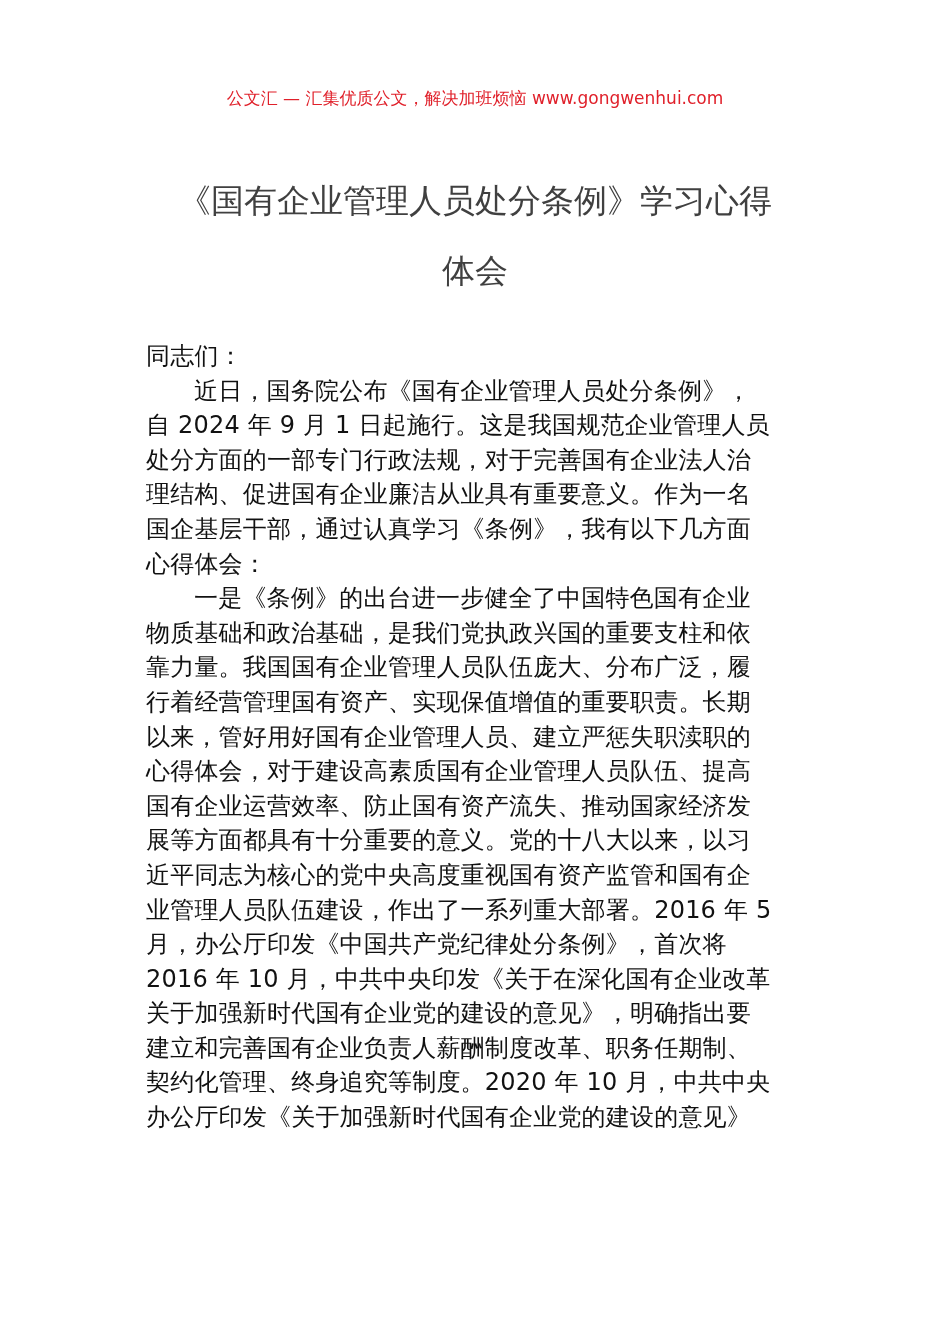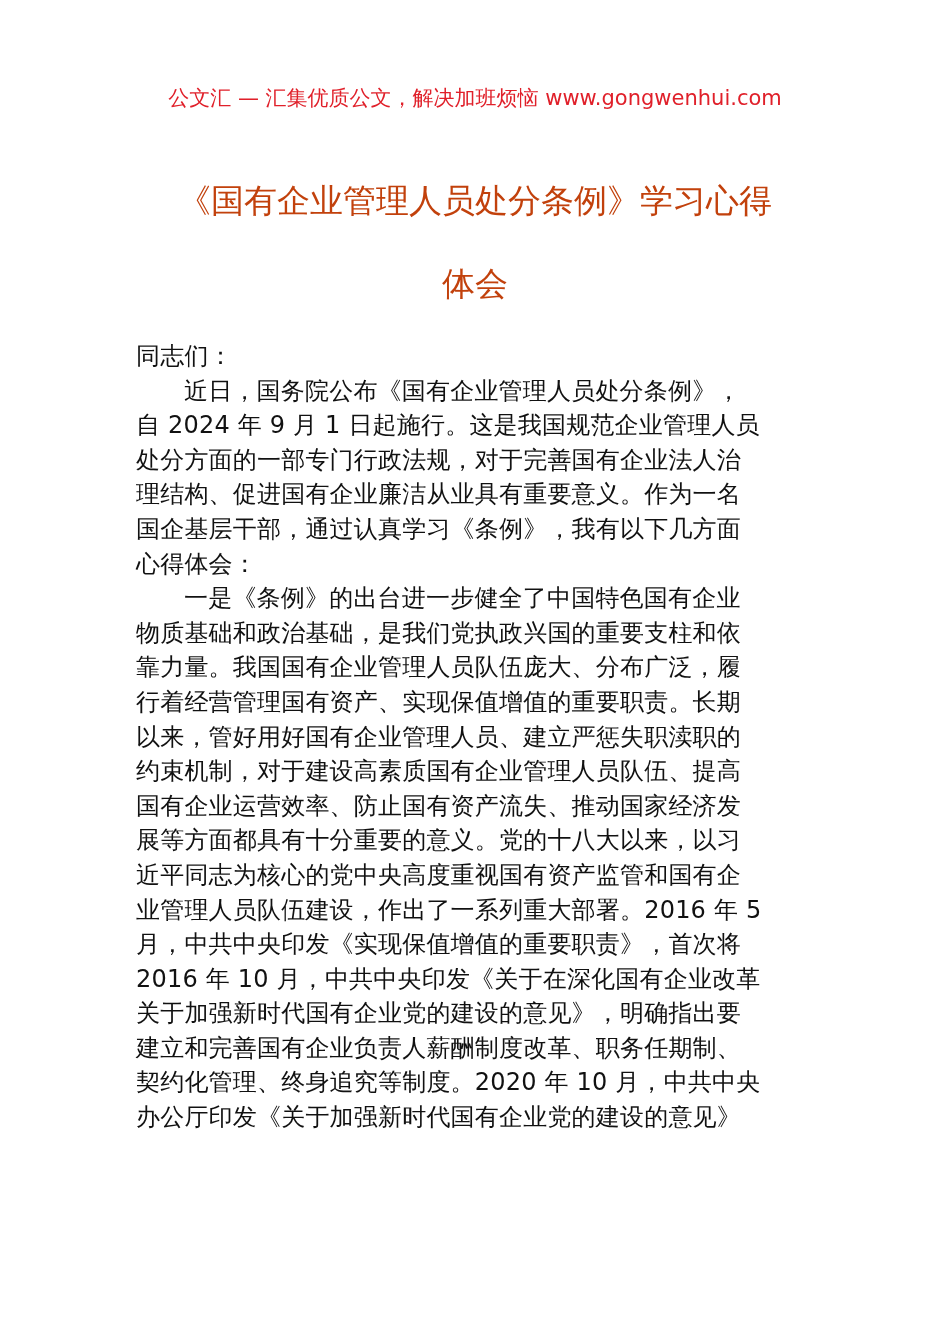--- a/index.html
+++ b/index.html
@@ -21,40 +21,40 @@
     width: 950px;
     height: 1344px;
     background: #ffffff;
   }
   .header-banner {
     position: absolute;
     top: 86px;
     left: 0;
     width: 950px;
     text-align: center;
-    font-size: 21px;
+    font-size: 17px;
     line-height: 24px;
     color: #e0202a;
     white-space: nowrap;
   }
   .doc-title {
     position: absolute;
     left: 0;
     width: 950px;
     text-align: center;
     font-size: 33px;
     line-height: 40px;
-    color: #c2410c;
+    color: #404040;
     white-space: nowrap;
   }
   .doc-title.l1 { top: 181px; }
-  .doc-title.l2 { top: 264px; }
+  .doc-title.l2 { top: 251px; }
   .body-text {
     position: absolute;
-    left: 136px;
+    left: 146px;
     top: 339px;
     width: 680px;
   }
   .line {
     height: 34.6px;
     line-height: 34.6px;
     font-size: 24px;
     white-space: nowrap;
     color: #111111;
     letter-spacing: 0.2px;
@@ -79,26 +79,26 @@
     <div class="line">自 2024 年 9 月 1 日起施行。这是我国规范企业管理人员</div>
     <div class="line">处分方面的一部专门行政法规，对于完善国有企业法人治</div>
     <div class="line">理结构、促进国有企业廉洁从业具有重要意义。作为一名</div>
     <div class="line">国企基层干部，通过认真学习《条例》，我有以下几方面</div>
     <div class="line">心得体会：</div>
     <div class="line indent">一是《条例》的出台进一步健全了中国特色国有企业</div>
     <div class="line">物质基础和政治基础，是我们党执政兴国的重要支柱和依</div>
     <div class="line">靠力量。我国国有企业管理人员队伍庞大、分布广泛，履</div>
     <div class="line">行着经营管理国有资产、实现保值增值的重要职责。长期</div>
     <div class="line">以来，管好用好国有企业管理人员、建立严惩失职渎职的</div>
-    <div class="line">约束机制，对于建设高素质国有企业管理人员队伍、提高</div>
+    <div class="line">心得体会，对于建设高素质国有企业管理人员队伍、提高</div>
     <div class="line">国有企业运营效率、防止国有资产流失、推动国家经济发</div>
     <div class="line">展等方面都具有十分重要的意义。党的十八大以来，以习</div>
     <div class="line">近平同志为核心的党中央高度重视国有资产监管和国有企</div>
     <div class="line">业管理人员队伍建设，作出了一系列重大部署。2016 年 5</div>
-    <div class="line">月，中共中央印发《实现保值增值的重要职责》，首次将</div>
+    <div class="line">月，办公厅印发《中国共产党纪律处分条例》，首次将</div>
     <div class="line">2016 年 10 月，中共中央印发《关于在深化国有企业改革</div>
     <div class="line">关于加强新时代国有企业党的建设的意见》，明确指出要</div>
     <div class="line">建立和完善国有企业负责人薪酬制度改革、职务任期制、</div>
     <div class="line">契约化管理、终身追究等制度。2020 年 10 月，中共中央</div>
     <div class="line">办公厅印发《关于加强新时代国有企业党的建设的意见》</div>
   </div>
 
 </div>
 
 </body></html>

